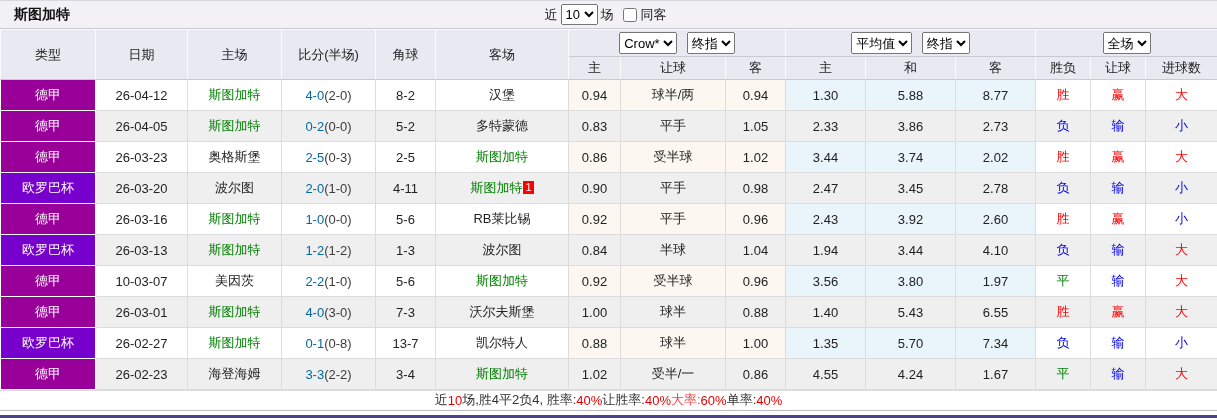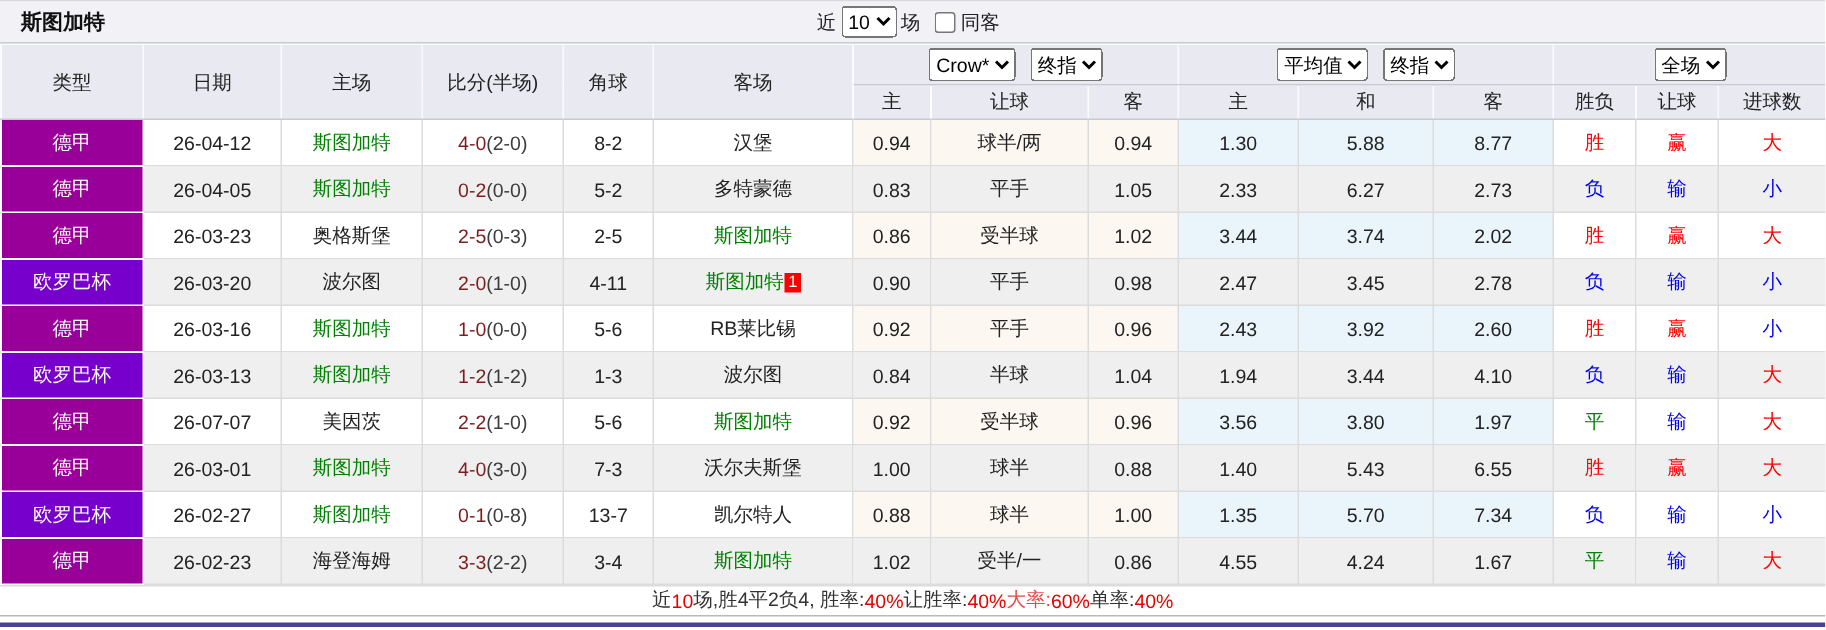--- a/index.html
+++ b/index.html
@@ -24,21 +24,21 @@
   thead tr.sub-row th { height:23px; }
   thead select { font-size:13px; height:22px; margin:0 3px; }
   tbody tr { height:31px; }
   tbody tr.odd td { background:#ffffff; }
   tbody tr.even td { background:#efefef; }
   tbody tr.odd td.crow { background:#fcf7f0; }
   tbody tr.odd td.avg  { background:#e9f4fb; }
   td.type { color:#fff; border-color:#fff; }
   td.team { color:#222; }
   td.team.target { color:#008000; }
-  .sc-main { color:#7f1d1d; }
+  .sc-main { color:#0369a1; }
   .sc-half { color:#3c3c3c; }
   .badge { display:inline-block; background:#ff0000; color:#fff; font-size:11px; line-height:13px;
            padding:0 2px; margin-left:1px; vertical-align:1px; }
 
   
   .summary { height:19px; display:flex; align-items:center; justify-content:center; background:#fff;
              border-top:1px solid #dcdcdc; font-size:13px; }
   .gray-line { height:1px; background:#b9b9bf; margin-top:1px; }
   .purple-line { height:3px; background:#4a4190; margin-top:4px; }
 </style>
@@ -132,21 +132,21 @@
           <td class="type" style="background: rgb(153, 0, 153);">德甲</td>
           <td>26-04-05</td>
           <td class="team target">斯图加特</td>
           <td><span class="sc-main">0-2</span><span class="sc-half">(0-0)</span></td>
           <td>5-2</td>
           <td class="team"><span>多特蒙德</span></td>
           <td class="crow">0.83</td>
           <td class="crow">平手</td>
           <td class="crow">1.05</td>
           <td class="avg">2.33</td>
-          <td class="avg">6.27</td>
+          <td class="avg">3.86</td>
           <td class="avg">2.73</td>
           <td style="color: rgb(0, 0, 238);">负</td>
           <td style="color: rgb(0, 0, 238);">输</td>
           <td style="color: rgb(0, 0, 238);">小</td>
         </tr>
         <tr class="odd">
           <td class="type" style="background: rgb(153, 0, 153);">德甲</td>
           <td>26-03-23</td>
           <td class="team">奥格斯堡</td>
           <td><span class="sc-main">2-5</span><span class="sc-half">(0-3)</span></td>
@@ -208,21 +208,21 @@
           <td class="crow">1.04</td>
           <td class="avg">1.94</td>
           <td class="avg">3.44</td>
           <td class="avg">4.10</td>
           <td style="color: rgb(0, 0, 238);">负</td>
           <td style="color: rgb(0, 0, 238);">输</td>
           <td style="color: rgb(255, 0, 0);">大</td>
         </tr>
         <tr class="odd">
           <td class="type" style="background: rgb(153, 0, 153);">德甲</td>
-          <td>26-07-07</td>
+          <td>10-03-07</td>
           <td class="team">美因茨</td>
           <td><span class="sc-main">2-2</span><span class="sc-half">(1-0)</span></td>
           <td>5-6</td>
           <td class="team target"><span>斯图加特</span></td>
           <td class="crow">0.92</td>
           <td class="crow">受半球</td>
           <td class="crow">0.96</td>
           <td class="avg">3.56</td>
           <td class="avg">3.80</td>
           <td class="avg">1.97</td>

